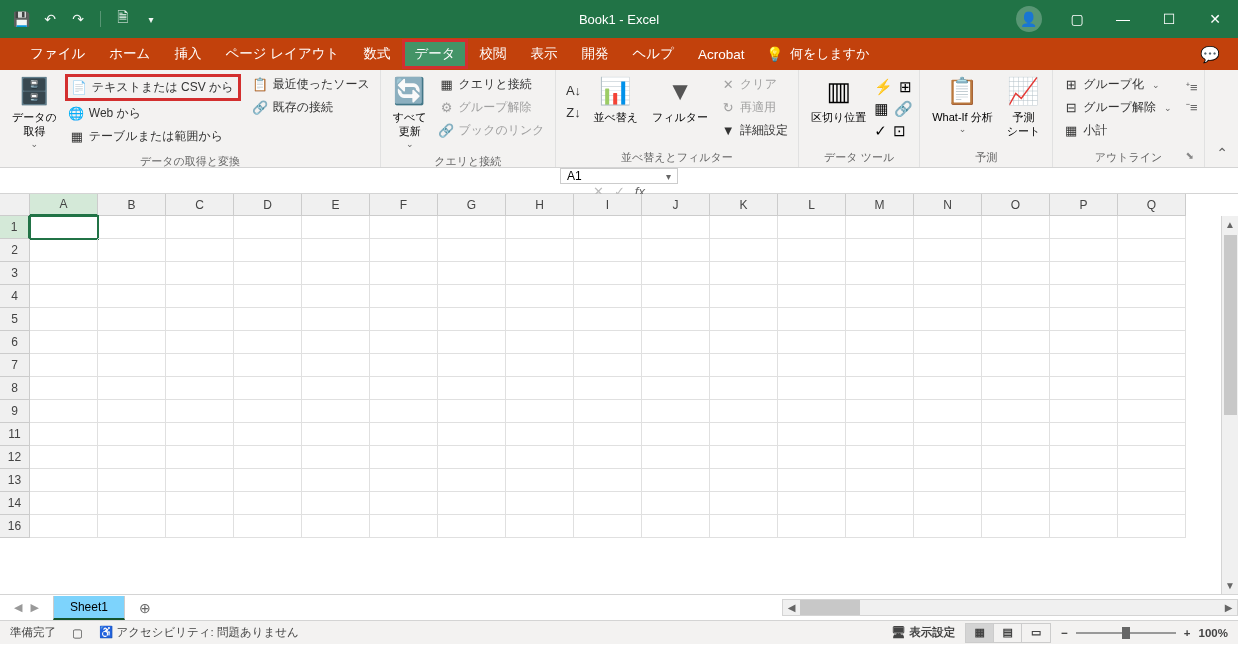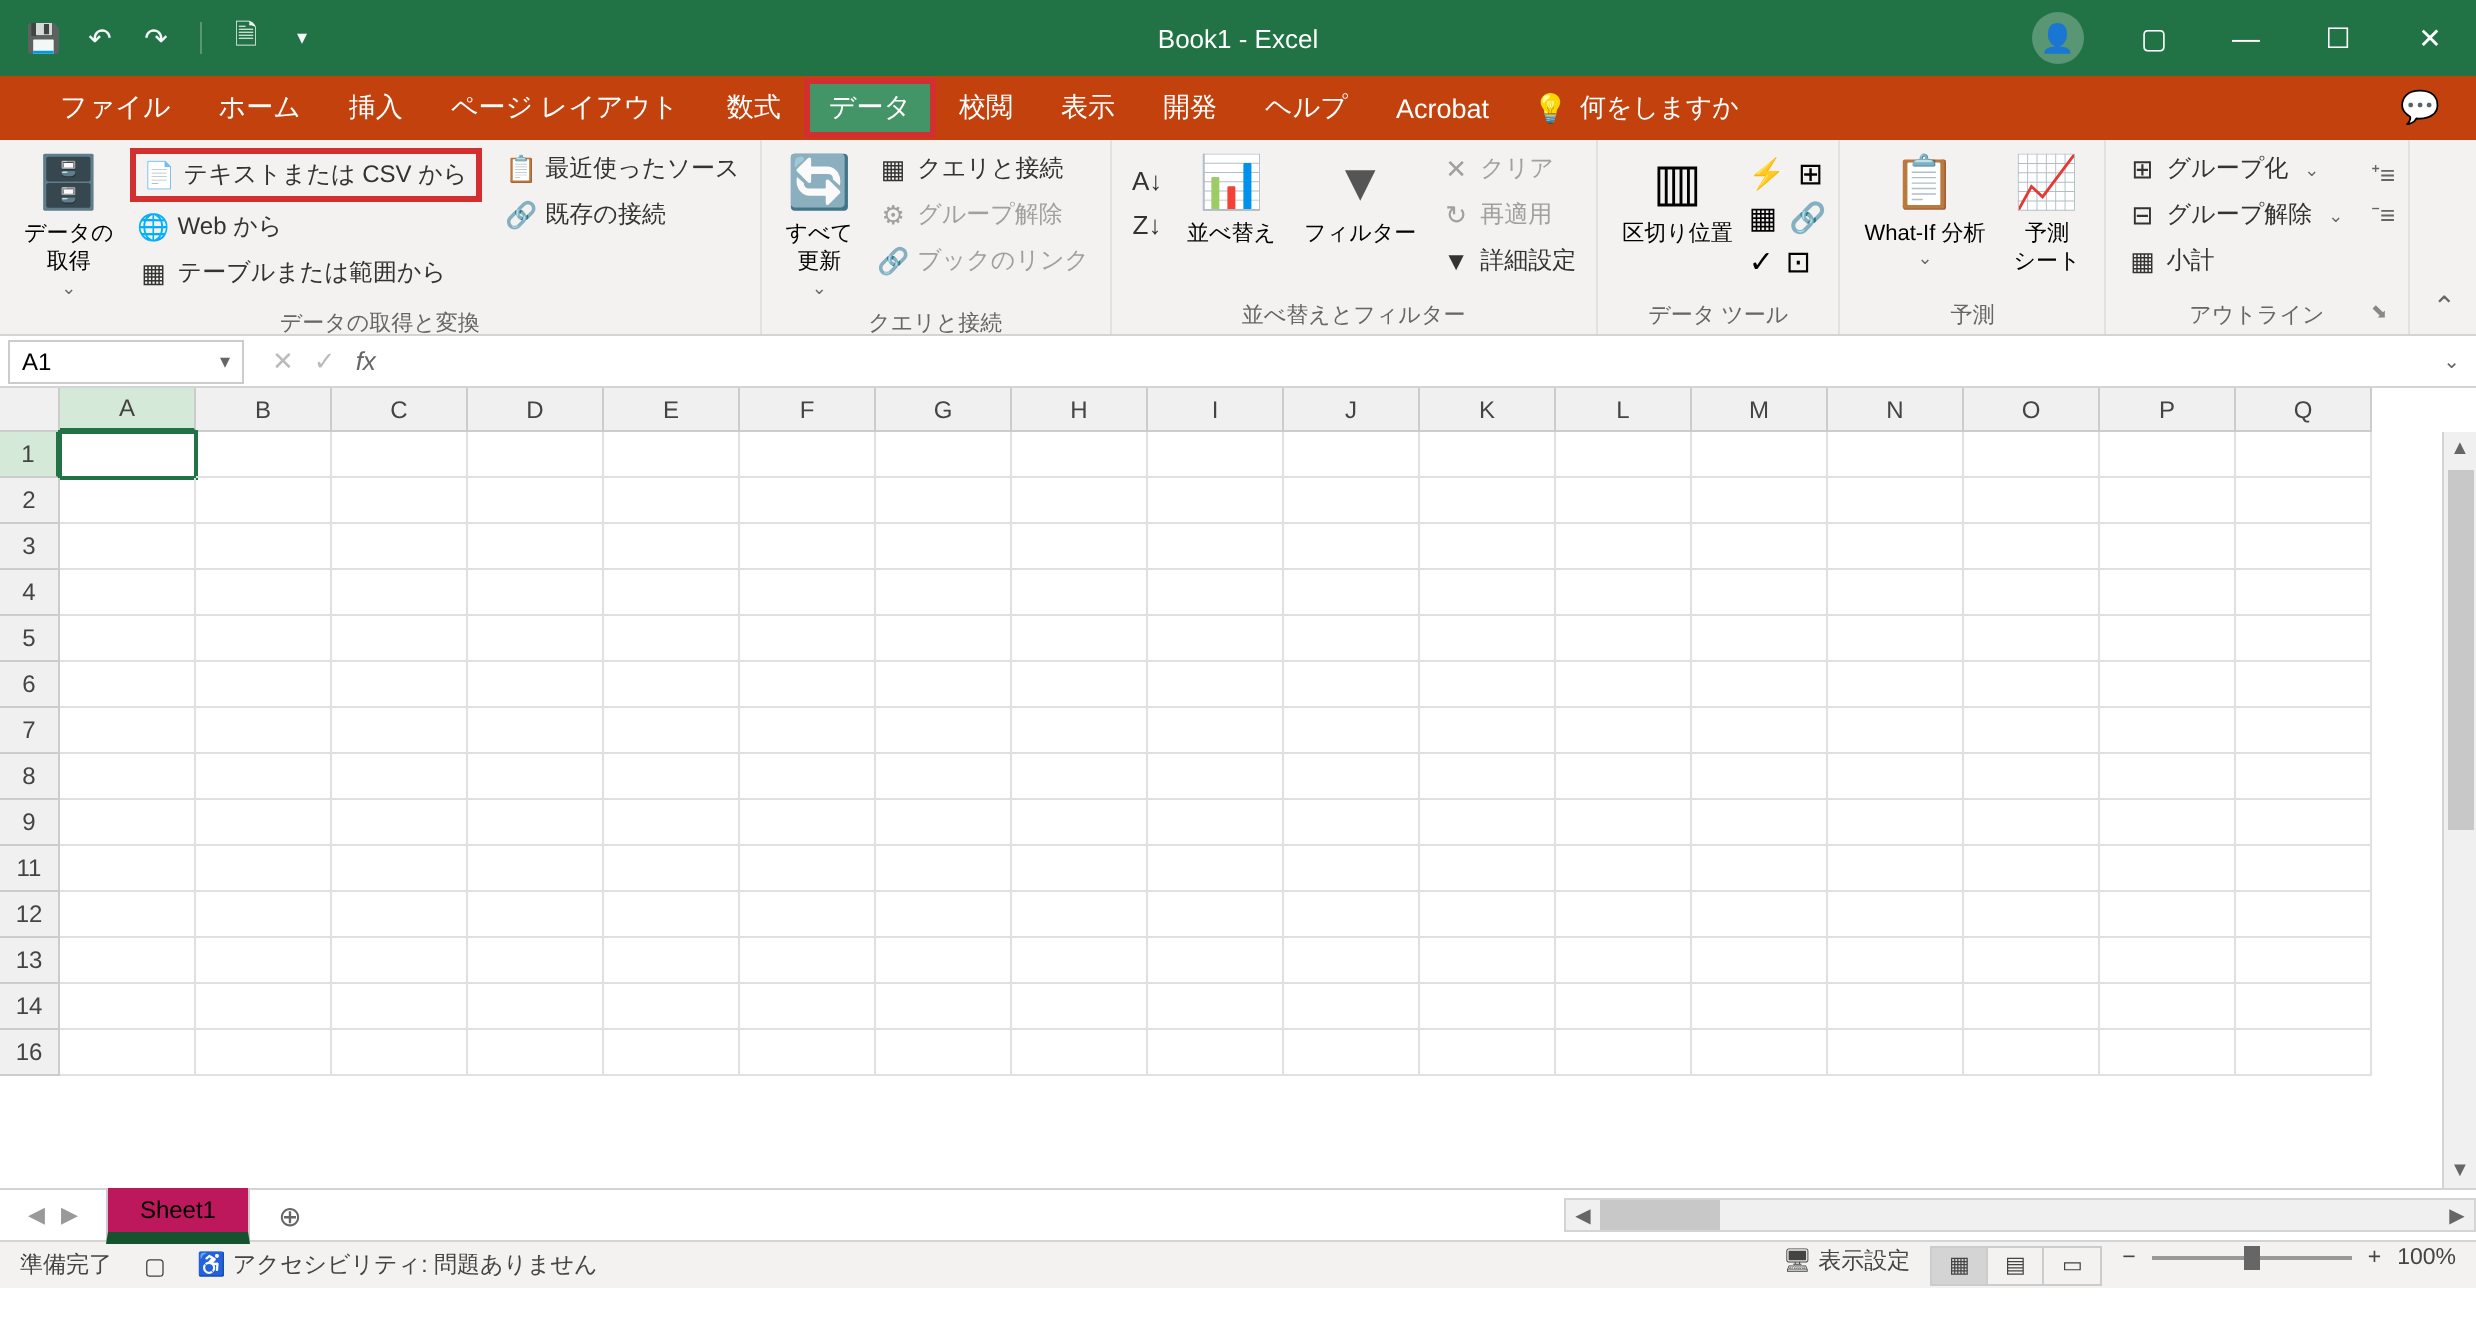--- a/index.html
+++ b/index.html
@@ -32,21 +32,21 @@
 .bigbtn { display: flex; flex-direction: column; align-items: center; justify-content: center; padding: 2px 6px; font-size: 11px; line-height: 1.3; text-align: center; min-width: 44px; }
 .bigbtn .icn { width: 32px; height: 32px; display: flex; align-items: center; justify-content: center; font-size: 26px; margin-bottom: 2px; }
 .stack { display: flex; flex-direction: column; gap: 2px; }
 .smallbtn { display: flex; align-items: center; gap: 4px; font-size: 12px; padding: 2px 4px; white-space: nowrap; color: #333; }
 .smallbtn .icn { width: 16px; height: 16px; display: flex; align-items: center; justify-content: center; font-size: 13px; }
 .smallbtn.disabled { color: #a0a0a0; }
 .csv-highlight { border: 3px solid #d32f2f; padding: 2px 4px !important; }
 .ribbon-collapse { position: absolute; right: 10px; bottom: 6px; font-size: 14px; color: #666; }
 
 
-.formulabar { height: 26px; background: #fff; border-bottom: 1px solid #d4d4d4; display: flex; align-items: center; }
+.formulabar { height: 26px; background: #fff; border-bottom: 1px solid #d4d4d4; display: flex; align-items: center; flex-direction: column; }
 .namebox { width: 118px; height: 22px; border: 1px solid #ccc; margin: 0 4px; display: flex; align-items: center; padding: 0 6px; font-size: 12px; justify-content: space-between; }
 .namebox .dd { font-size: 10px; color: #666; }
 .fb-btns { display: flex; align-items: center; gap: 10px; padding: 0 10px; color: #bbb; font-size: 13px; }
 .fx { font-style: italic; color: #666; }
 .fb-expand { margin-left: auto; padding: 0 8px; color: #666; font-size: 10px; }
 
 
 .gridwrap { position: relative; height: 400px; background: #fff; }
 .colheaders { display: flex; height: 22px; }
 .selectall { width: 30px; border-right: 1px solid #ccc; border-bottom: 1px solid #ccc; background: #f0f0f0; }
@@ -58,30 +58,30 @@
 .rowhdr.active { background: #d4e9d8; border-right: 2px solid #217346; }
 .cell { width: 68px; border-right: 1px solid #e0e0e0; border-bottom: 1px solid #e0e0e0; }
 .cell.selected { outline: 2px solid #217346; outline-offset: -1px; }
 .vscroll { position: absolute; right: 0; top: 22px; bottom: 0; width: 17px; background: #f0f0f0; border-left: 1px solid #d4d4d4; display: flex; flex-direction: column; align-items: center; }
 .vscroll .arr { height: 17px; font-size: 10px; color: #666; display: flex; align-items: center; justify-content: center; width: 100%; }
 .vscroll .thumb { width: 13px; height: 180px; background: #c8c8c8; margin-top: 2px; }
 
 
 .sheetbar { height: 26px; background: #fff; border-top: 1px solid #d4d4d4; display: flex; align-items: center; }
 .sheetnav { display: flex; gap: 8px; padding: 0 14px; color: #999; font-size: 11px; }
-.sheettab { border: 1px solid #ccc; border-top: none; background: #be185d; padding: 4px 16px; font-size: 12px; border-bottom: 6px solid #14532d; }
+.sheettab { border: 1px solid #ccc; border-top: none; background: #7dd3fc; padding: 4px 16px; font-size: 12px; border-bottom: 2px solid #14532d; }
 .addsheet { width: 24px; text-align: center; font-size: 14px; color: #666; margin-left: 8px; }
 .hscroll { margin-left: auto; height: 17px; display: flex; align-items: center; background: #f0f0f0; border: 1px solid #d4d4d4; }
 .hscroll .arr { width: 17px; text-align: center; font-size: 10px; color: #666; }
 .hscroll .track { width: 420px; height: 15px; position: relative; }
 .hscroll .thumb { position: absolute; left: 0; width: 60px; height: 100%; background: #c8c8c8; }
 
 
 .statusbar { height: 24px; background: #f3f2f1; border-top: 1px solid #d4d4d4; display: flex; align-items: center; font-size: 11.5px; color: #444; padding: 0 10px; gap: 16px; }
-.statusbar .right { margin-left: auto; display: flex; align-items: flex-start; gap: 10px; }
+.statusbar .right { margin-left: auto; display: flex; align-items: center; gap: 10px; font-weight: bold; }
 .viewbtns { display: flex; border: 1px solid #ccc; }
 .viewbtns .v { width: 28px; height: 18px; display: flex; align-items: center; justify-content: center; border-right: 1px solid #ccc; font-size: 11px; }
 .viewbtns .v:last-child { border-right: none; }
 .viewbtns .v.active { background: #d4d4d4; }
 .zoom { display: flex; align-items: center; gap: 8px; }
 .zoom .slider { width: 100px; height: 2px; background: #999; position: relative; }
 .zoom .slider .t { position: absolute; left: 50%; top: -4px; width: 2px; height: 10px; background: #666; }
 .zoom .slider .h { position: absolute; left: 50%; top: -5px; width: 8px; height: 12px; background: #666; transform: translateX(-50%); }
 </style>
 </head>

